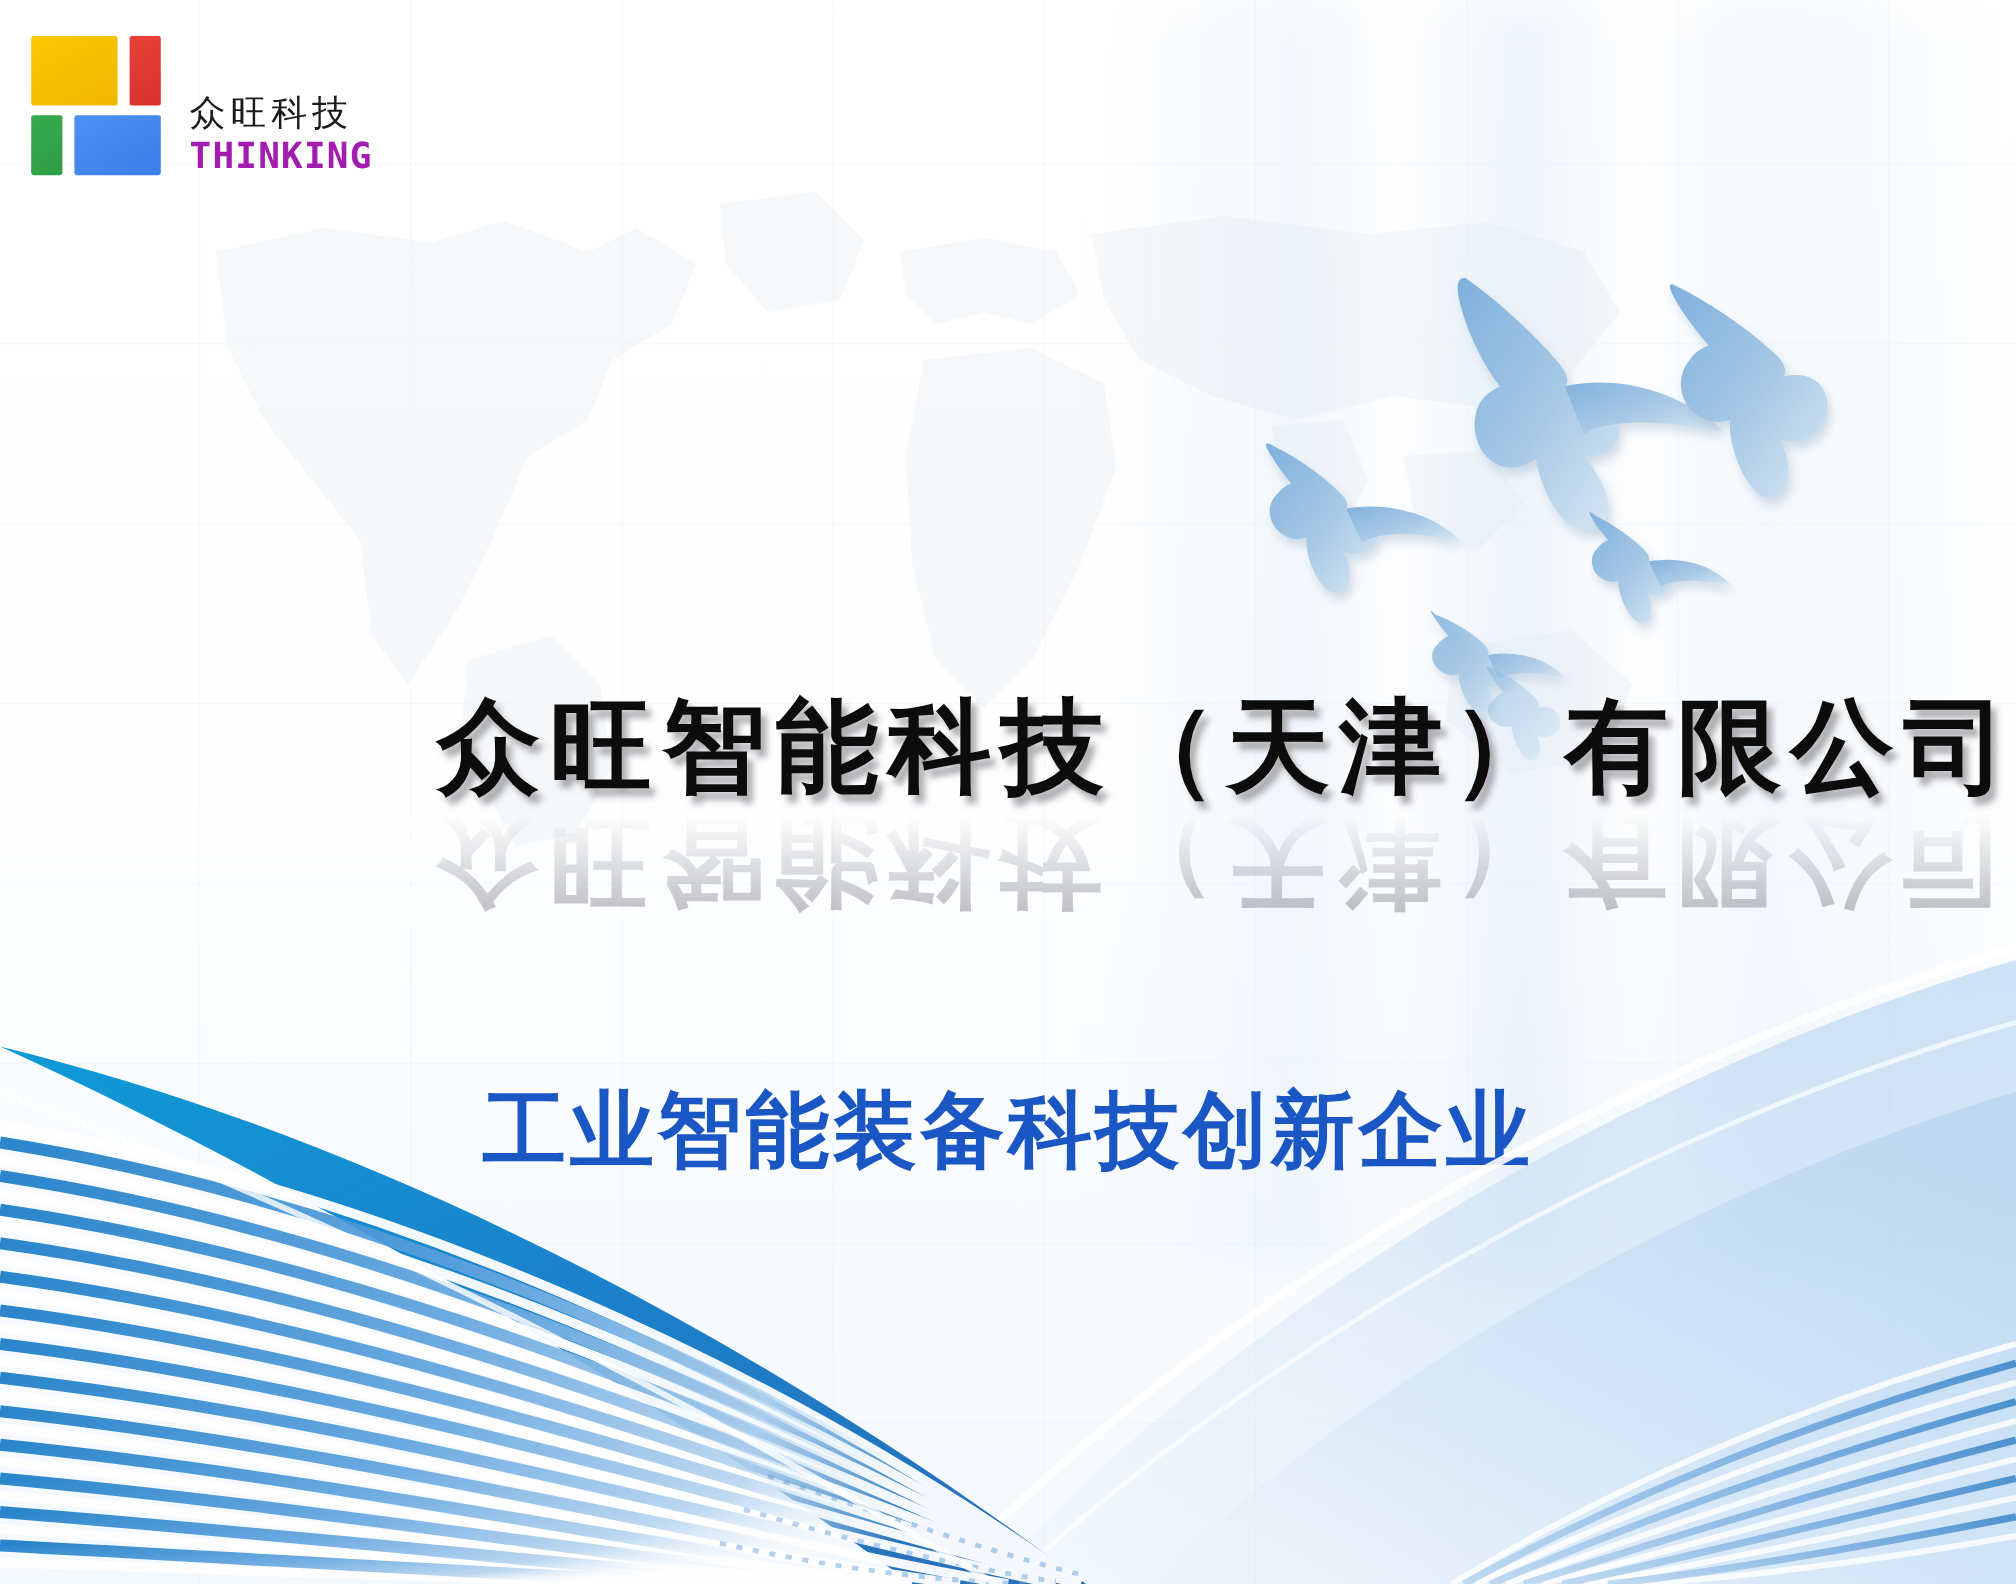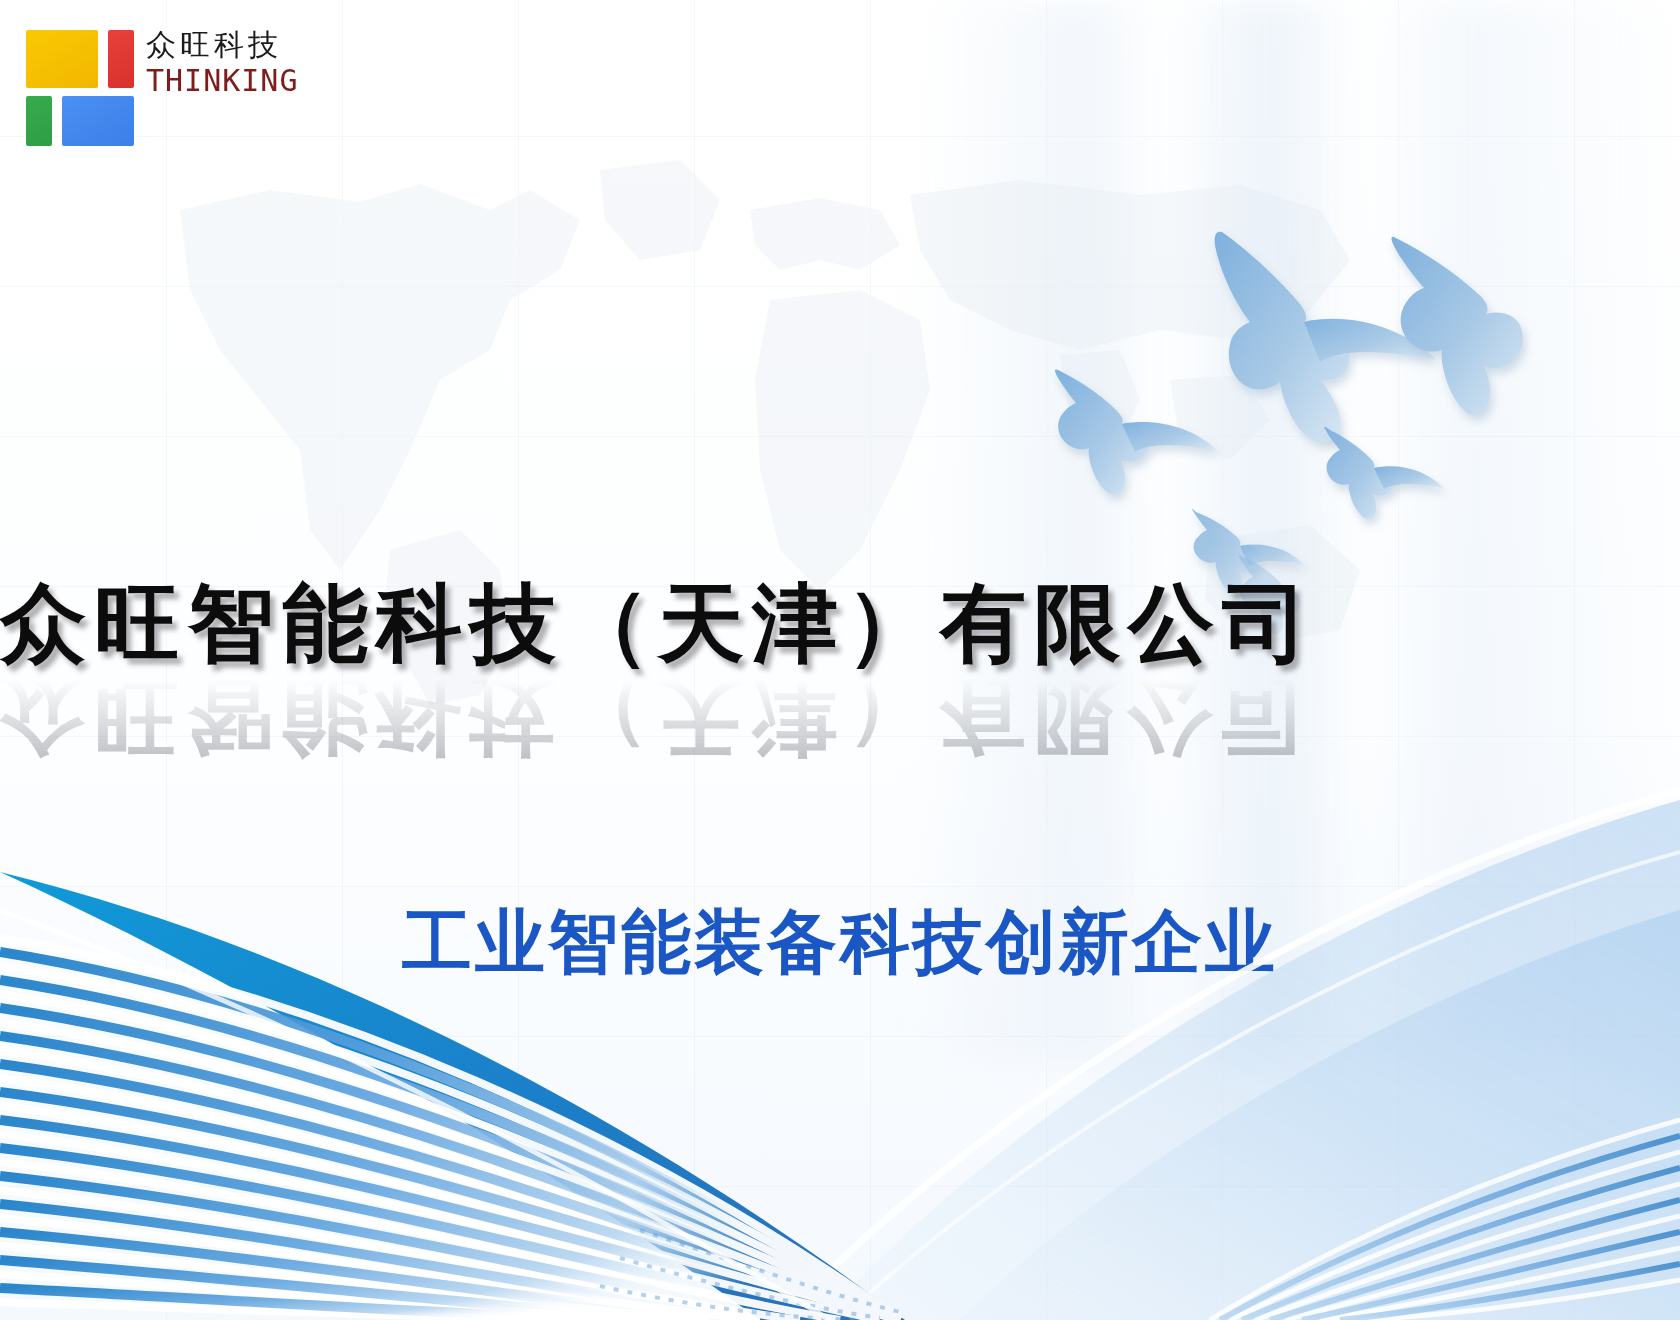--- a/index.html
+++ b/index.html
@@ -58,22 +58,22 @@
         rgba(255,255,255,0) 100%);
     filter: blur(16px);
   }
 
   
   .logo-wrap {
     position: absolute;
     left: 26px;
     top: 30px;
     display: flex;
-    align-items: flex-start;
-    gap: 12px;
+    align-items: flex-end;
+    gap: 24px;
   }
   .logo-mark {
     display: grid;
     grid-template-columns: 72px 26px;
     grid-template-rows: 58px 50px;
     gap: 8px 10px;
     width: 108px;
     height: 116px;
   }
   .lb { border-radius: 2px; }
@@ -88,23 +88,23 @@
   .logo-cn {
     font-size: 30px;
     letter-spacing: 4px;
     color: #1b1b1b;
     font-weight: 500;
     line-height: 1;
     font-family: "DejaVu Sans", "Liberation Sans", sans-serif;
   }
   .logo-en {
     font-size: 30px;
-    font-weight: 400;
+    font-weight: 700;
     letter-spacing: 1px;
-    color: #7f1d1d;
+    color: #a21caf;
     line-height: 1;
     font-family: "DejaVu Sans Mono", "Liberation Mono", monospace;
   }
 
   
   .tagline {
     position: absolute;
     right: 190px;
     top: 52px;
     font-size: 62px;
@@ -118,21 +118,21 @@
 
   
   .birds { position: absolute; inset: 0; pointer-events: none; }
 
   
   .title-block {
     position: absolute;
     left: 0;
     right: 0;
     top: 578px;
-    text-align: left;
+    text-align: right;
   }
   .main-title {
     font-size: 86px;
     font-weight: 700;
     color: #0c0c0c;
     letter-spacing: 8px;
     line-height: 1.05;
     white-space: pre;
     text-shadow: 5px 6px 5px rgba(110,110,115,0.55);
     font-family: "DejaVu Sans", "Liberation Sans", sans-serif;

